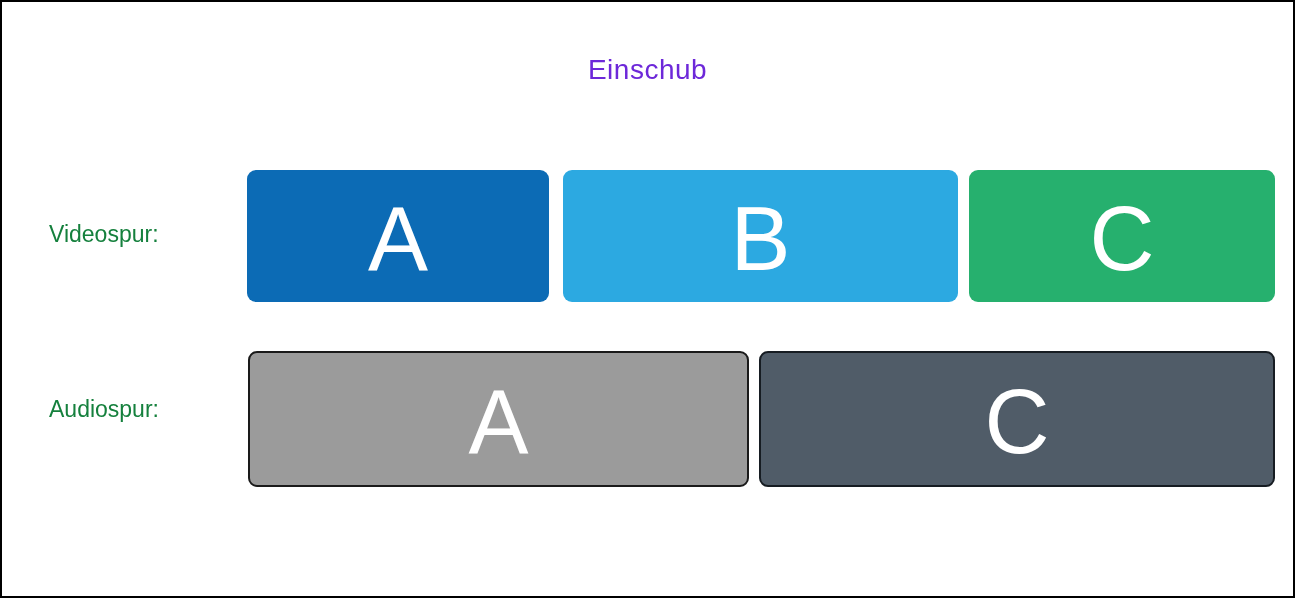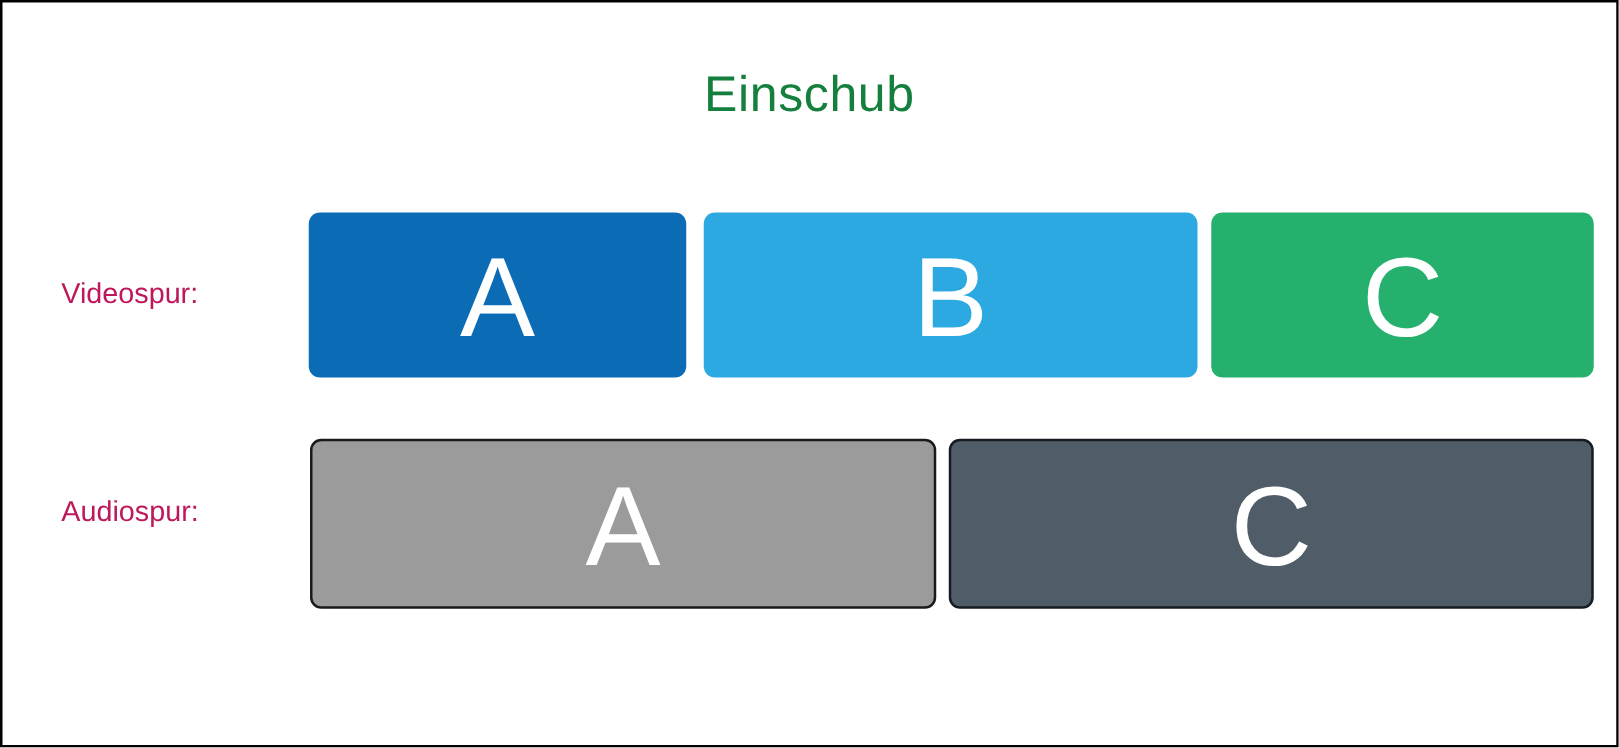--- a/index.html
+++ b/index.html
@@ -16,32 +16,32 @@
     border: 2px solid #000000;
     box-sizing: border-box;
     overflow: hidden;
   }
   .diagram-title {
     position: absolute;
     left: 0;
     right: 0;
     top: 52px;
     text-align: center;
-    font-size: 40px;
+    font-size: 28px;
     font-weight: 400;
-    color: #15803d;
+    color: #6d28d9;
     letter-spacing: 0.5px;
   }
   .track-label {
     position: absolute;
     left: 47px;
     display: flex;
     align-items: center;
     font-size: 23px;
-    color: #be185d;
+    color: #15803d;
   }
   .label-video { top: 166px; height: 132px; }
   .label-audio { top: 339px; height: 136px; }
   .segment {
     position: absolute;
     box-sizing: border-box;
     border-radius: 9px;
     display: flex;
     align-items: center;
     justify-content: center;

